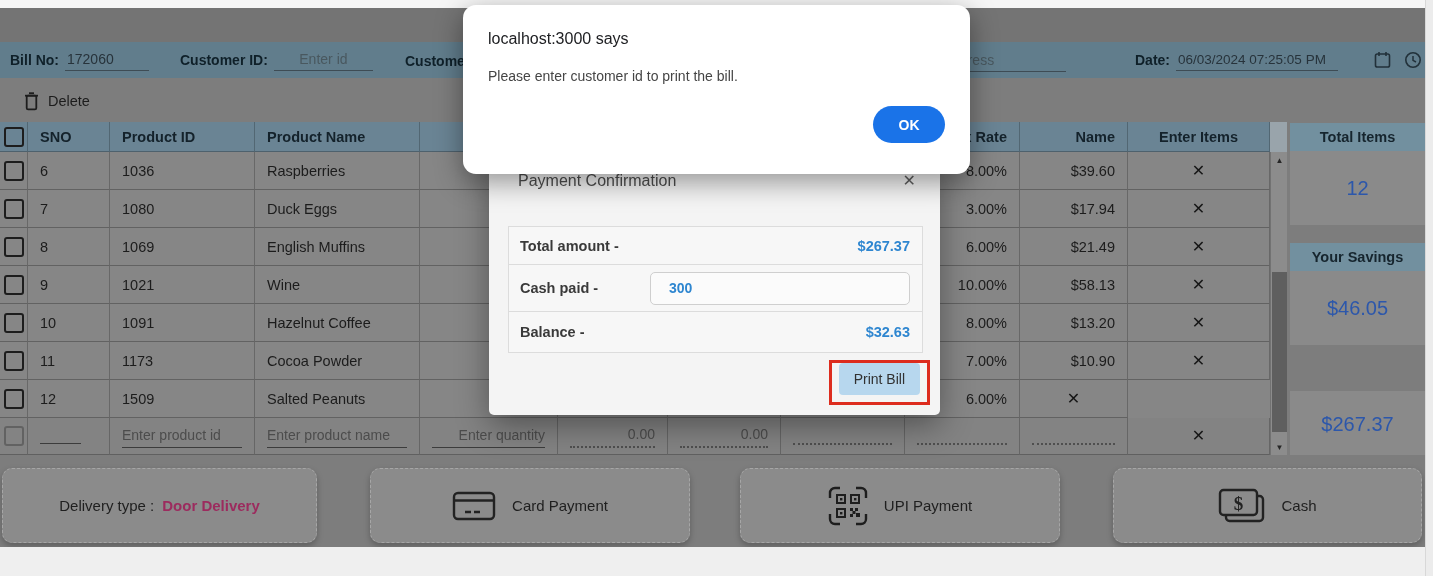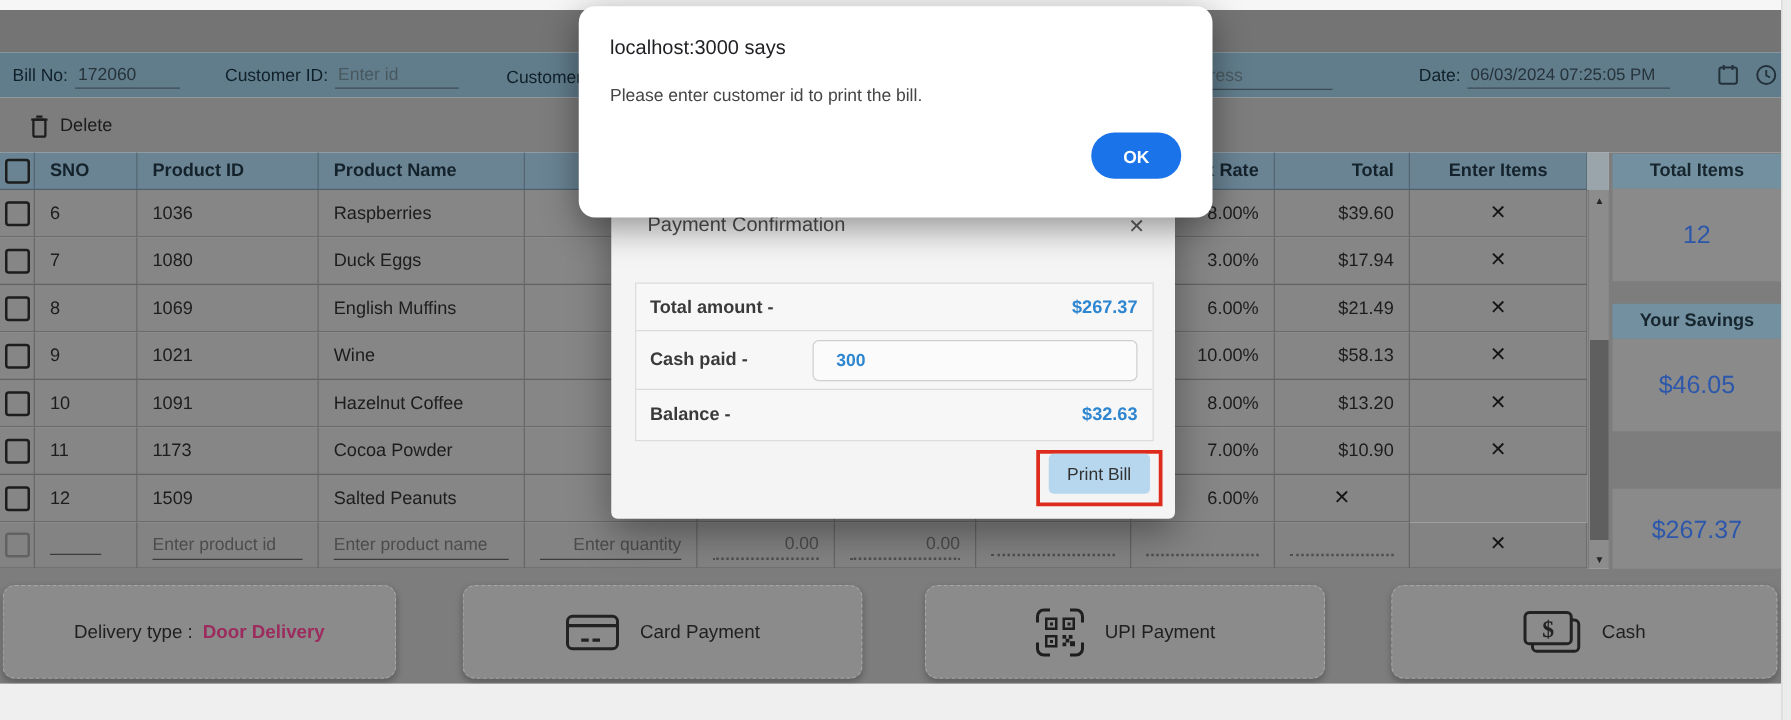--- a/index.html
+++ b/index.html
@@ -10,21 +10,21 @@
   
   .browser-top{left:0;top:0;width:1433px;height:8px;background:#f6f6f6}
   .band{left:0;top:8px;width:1425px;height:34px;background:#747474}
   .topbar{left:0;top:42px;width:1425px;height:36px;background:#617d8c}
   .toolbar{left:0;top:78px;width:1425px;height:44px;background:#7d7d7d}
   .footerbar{left:0;top:455px;width:1425px;height:92px;background:#7d7d7d}
   .bottom-strip{left:0;top:547px;width:1433px;height:29px;background:#efefef}
   .browser-scrollbar{left:1425px;top:0;width:8px;height:576px;background:#ececec;border-left:1px solid #d8d8d8}
 
   
-  .tb-label{font-weight:normal;font-size:14px;color:#0f2029}
+  .tb-label{font-weight:bold;font-size:14px;color:#0f2029}
   .tb-group{display:flex;align-items:center;gap:6px;height:36px}
   .tb-input{background:transparent;border:none;border-bottom:1px solid #3e4c55;outline:none;
     font-family:"Liberation Sans",sans-serif;font-size:14px;color:#27333b;padding:2px 2px 3px}
   .tb-input::placeholder{color:#49585f}
   .plus-btn{left:352px;top:46px;width:26px;height:25px;background:#8f8f8f;border:1px solid #7a7a7a;
     border-radius:6px;color:#1c1c1c;font-size:15px;font-weight:bold;display:flex;align-items:center;justify-content:center;cursor:pointer}
   .resize-glyph{left:1048px;top:58px}
 
   
   .delete-btn{left:24px;top:89px;height:24px;display:flex;align-items:center;gap:9px;
@@ -107,21 +107,21 @@
   <div class="abs browser-top"></div>
   <div class="abs band"></div>
 
   <div class="abs topbar">
     <div class="tb-group abs" style="left:10px;top:0">
       <span class="tb-label">Bill No:</span>
       <input class="tb-input" style="width: 80px;" value="172060">
     </div>
     <div class="tb-group abs" style="left:180px;top:0">
       <span class="tb-label">Customer ID:</span>
-      <input class="tb-input" style="width: 95px;" placeholder="Enter id">
+      <input class="tb-input" style="width: 95px; text-align: center;" placeholder="Enter id">
     </div>
     <div class="abs plus-btn">+</div>
     <span class="tb-label abs" style="left:405px;top:11px">Customer</span>
     <input class="tb-input abs" style="left: 905px; top: 8px; width: 157px;" placeholder="Enter address">
     <span class="abs resize-glyph">
       <svg width="11" height="11" viewBox="0 0 11 11">
           <path d="M2 10 L10 2 M6 10 L10 6" stroke="#35424a" stroke-width="1.3" fill="none"></path>
         </svg>
     </span>
     <div class="tb-group abs" style="left:1135px;top:0">
@@ -160,21 +160,21 @@
           <span class="cb"></span>
         </div>
       <div class="c">SNO</div>
       <div class="c">Product ID</div>
       <div class="c">Product Name</div>
       <div class="c"></div>
       <div class="c"></div>
       <div class="c"></div>
       <div class="c"></div>
       <div class="c r">Tax Rate</div>
-      <div class="c r">Total</div>
+      <div class="c r">Name</div>
       <div class="c cen">Enter Items</div>
     </div>
 
     <div class="trow tr">
       <div class="c cen">
           <span class="cb"></span>
         </div>
       <div class="c">6</div>
       <div class="c">1036</div>
       <div class="c">Raspberries</div>

